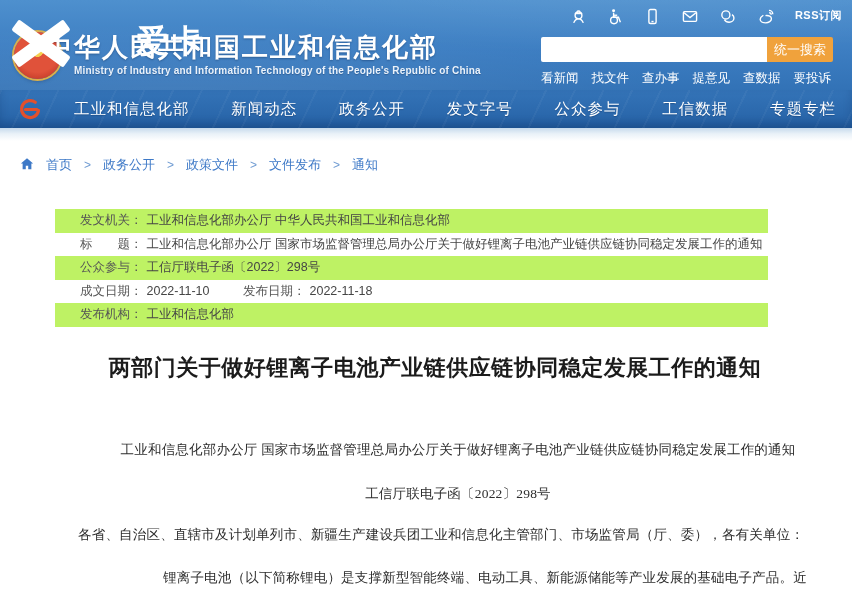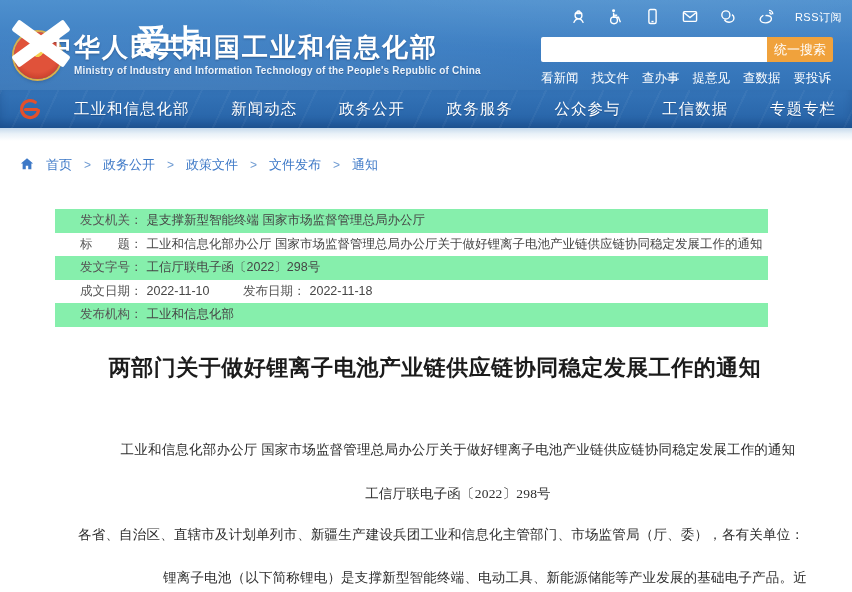--- a/index.html
+++ b/index.html
@@ -31,21 +31,21 @@
     height:13px; background:#fff; border-radius:2px; }
   .wm-x::before { transform:rotate(36deg); }
   .wm-x::after  { transform:rotate(-36deg); }
   .wm-car { position:absolute; left:52px; top:-4px; font-family:"DejaVu Sans", sans-serif;
     font-style:italic; font-weight:800; font-size:43px; letter-spacing:-3px; }
   .wm-cn  { position:absolute; left:126px; top:6px; font-weight:800; font-size:32px;
     letter-spacing:3px; white-space:nowrap; }
 
   
   .top-icons { position:absolute; right:10px; top:8px; z-index:3; display:flex; gap:20px;
-    align-items:flex-end; }
+    align-items:flex-start;font-weight:bold; }
   .top-icons svg { display:block; }
   .rss { color:#fff; font-size:11px; letter-spacing:.5px; }
 
   
   .search-area { position:absolute; left:541px; top:37px; width:292px; z-index:3; }
   .search-box { display:flex; height:25px; }
   .search-box input { flex:1; border:none; outline:none; border-radius:2px 0 0 2px;
     padding:0 8px; font-size:12px; }
   .search-box button { width:66px; border:none; background:#f0a23c; color:#fff; font-size:13px;
     border-radius:0 2px 2px 0; cursor:pointer; font-family:Liberation Sans, sans-serif; }
@@ -69,21 +69,21 @@
   
   .breadcrumb { margin:15px 0 0 20px; display:flex; align-items:center; gap:12px;
     font-size:13px; color:#3e79c7; }
   .breadcrumb a { color:#3e79c7; text-decoration:none; cursor:pointer; }
   .breadcrumb .sep { color:#6f9bd2; font-size:12px; }
 
   
   .meta-table { margin:35px 0 0 55px; width:713px; font-size:12.5px; color:#454545; }
   .mrow { height:23.5px; line-height:23.5px; padding-left:25px; display:flex;
     white-space:nowrap; overflow:hidden; }
-  .mrow.gray { background:#86efac;align-items:flex-end; }
+  .mrow.gray { background:#bef264;align-items:flex-end; }
   .mlabel { color:#555; flex-shrink:0; margin-right:4px; }
   .mpair { display:flex; }
   .mpair.w { width:163px; flex-shrink:0; }
 
   
   .doc-title { margin:26px 0 0 55px; width:760px; text-align:center; font-size:22px;
     font-weight:bold; color:#1b1b1b; letter-spacing:.5px; }
   .doc-body { margin-left:78px; width:760px; font-family:"Liberation Serif","DejaVu Serif",serif;
     font-size:13.5px; color:#2d2d2d; letter-spacing:.2px; }
   .doc-body p { line-height:19px; white-space:nowrap; overflow:hidden; }
@@ -171,21 +171,21 @@
 <nav class="navbar">
   <span class="nav-logo">
     <svg width="26" height="26" viewBox="0 0 26 26" fill="none">
       <path d="M21.5 14.5a8.5 8.5 0 1 1-3.2-8.2" stroke="#e4502c" stroke-width="3.2" stroke-linecap="round"></path>
       <path d="M8.5 13.5h11.5" stroke="#e4502c" stroke-width="3.2" stroke-linecap="round"></path>
     </svg>
   </span>
   <a class="nav-item">工业和信息化部</a>
   <a class="nav-item">新闻动态</a>
   <a class="nav-item">政务公开</a>
-  <a class="nav-item">政务服务</a>
+  <a class="nav-item">发文字号</a>
   <a class="nav-item">公众参与</a>
   <a class="nav-item">工信数据</a>
   <a class="nav-item">专题专栏</a>
 </nav>
 <div class="nav-fade"></div>
 
 <div class="breadcrumb">
   <span>
     <svg width="14" height="14" viewBox="0 0 16 16">
         <path d="M8 1.5l7 6h-2V14h-3.6v-4H6.6v4H3V7.5H1z" fill="#3e79c7"></path>
@@ -200,28 +200,28 @@
   <a>文件发布</a>
   <span class="sep">&gt;</span>
   <a>通知</a>
 </div>
 
 <main>
 
   <div class="meta-table">
     <div class="mrow gray">
       <span class="mlabel">发文机关：</span>
-      <span class="mvalue">是支撑新型智能终端 国家市场监督管理总局办公厅</span>
+      <span class="mvalue">工业和信息化部办公厅 中华人民共和国工业和信息化部</span>
     </div>
     <div class="mrow">
       <span class="mlabel">标　　题：</span>
       <span class="mvalue">工业和信息化部办公厅 国家市场监督管理总局办公厅关于做好锂离子电池产业链供应链协同稳定发展工作的通知</span>
     </div>
     <div class="mrow gray">
-      <span class="mlabel">发文字号：</span>
+      <span class="mlabel">公众参与：</span>
       <span class="mvalue">工信厅联电子函〔2022〕298号</span>
     </div>
     <div class="mrow">
       <span class="mpair w">
         <span class="mlabel">成文日期：</span>
         <span class="mvalue">2022-11-10</span>
       </span>
       <span class="mpair">
         <span class="mlabel">发布日期：</span>
         <span class="mvalue">2022-11-18</span>

